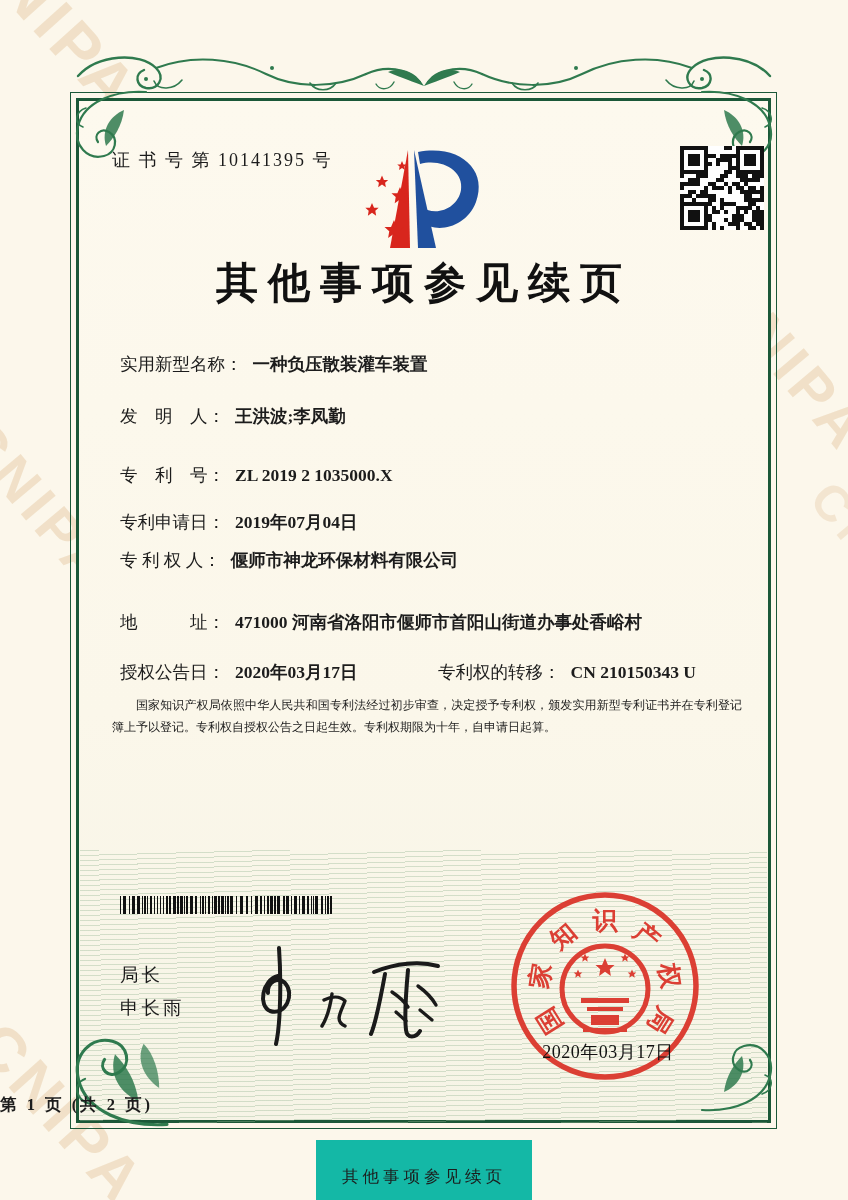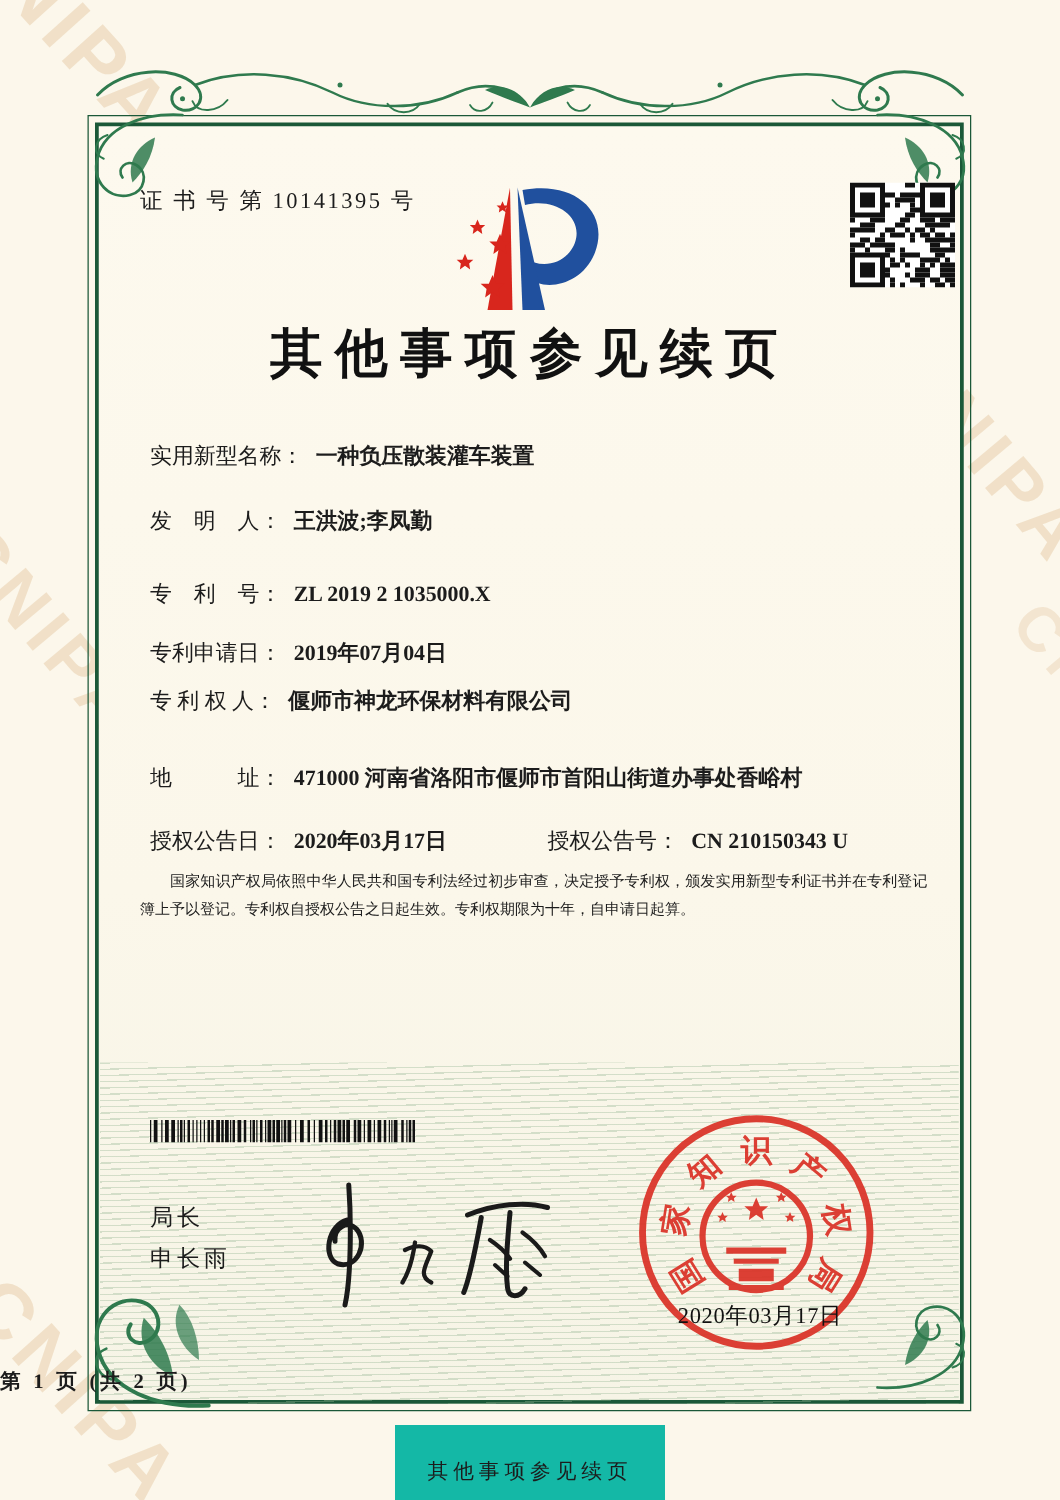--- a/index.html
+++ b/index.html
@@ -345,21 +345,21 @@
 </div>
 <div class="abs field" style="top:526px;margin-top:22px;">
   <span class="lab">专 利 权 人：</span><span class="val">偃师市神龙环保材料有限公司</span>
 </div>
 <div class="abs field" style="top:610px;">
   <span class="lab">地　　　址：</span><span class="val">471000 河南省洛阳市偃师市首阳山街道办事处香峪村</span>
 </div>
 <div class="abs field" style="top:660px;">
   <span class="lab">授权公告日：</span><span class="val">2020年03月17日</span>
   <span class="grant-extra">
-    <span class="lab">授权公告号：</span><span class="val">CN 210150343 U</span>
+    <span class="lab">专利权的转移：</span><span class="val">CN 210150343 U</span>
   </span>
 </div>
 
 <div class="abs body-text">
   <p>国家知识产权局依照中华人民共和国专利法经过初步审查，决定授予专利权，颁发实用新型专利证书并在专利登记簿上予以登记。专利权自授权公告之日起生效。专利权期限为十年，自申请日起算。</p>
 </div>
 
 <svg class="abs barcode" viewBox="0 0 216 18" preserveAspectRatio="none">
   <g id="barcode-bars" fill="#111">
       <rect x="0" y="0" width="1" height="18"></rect>

